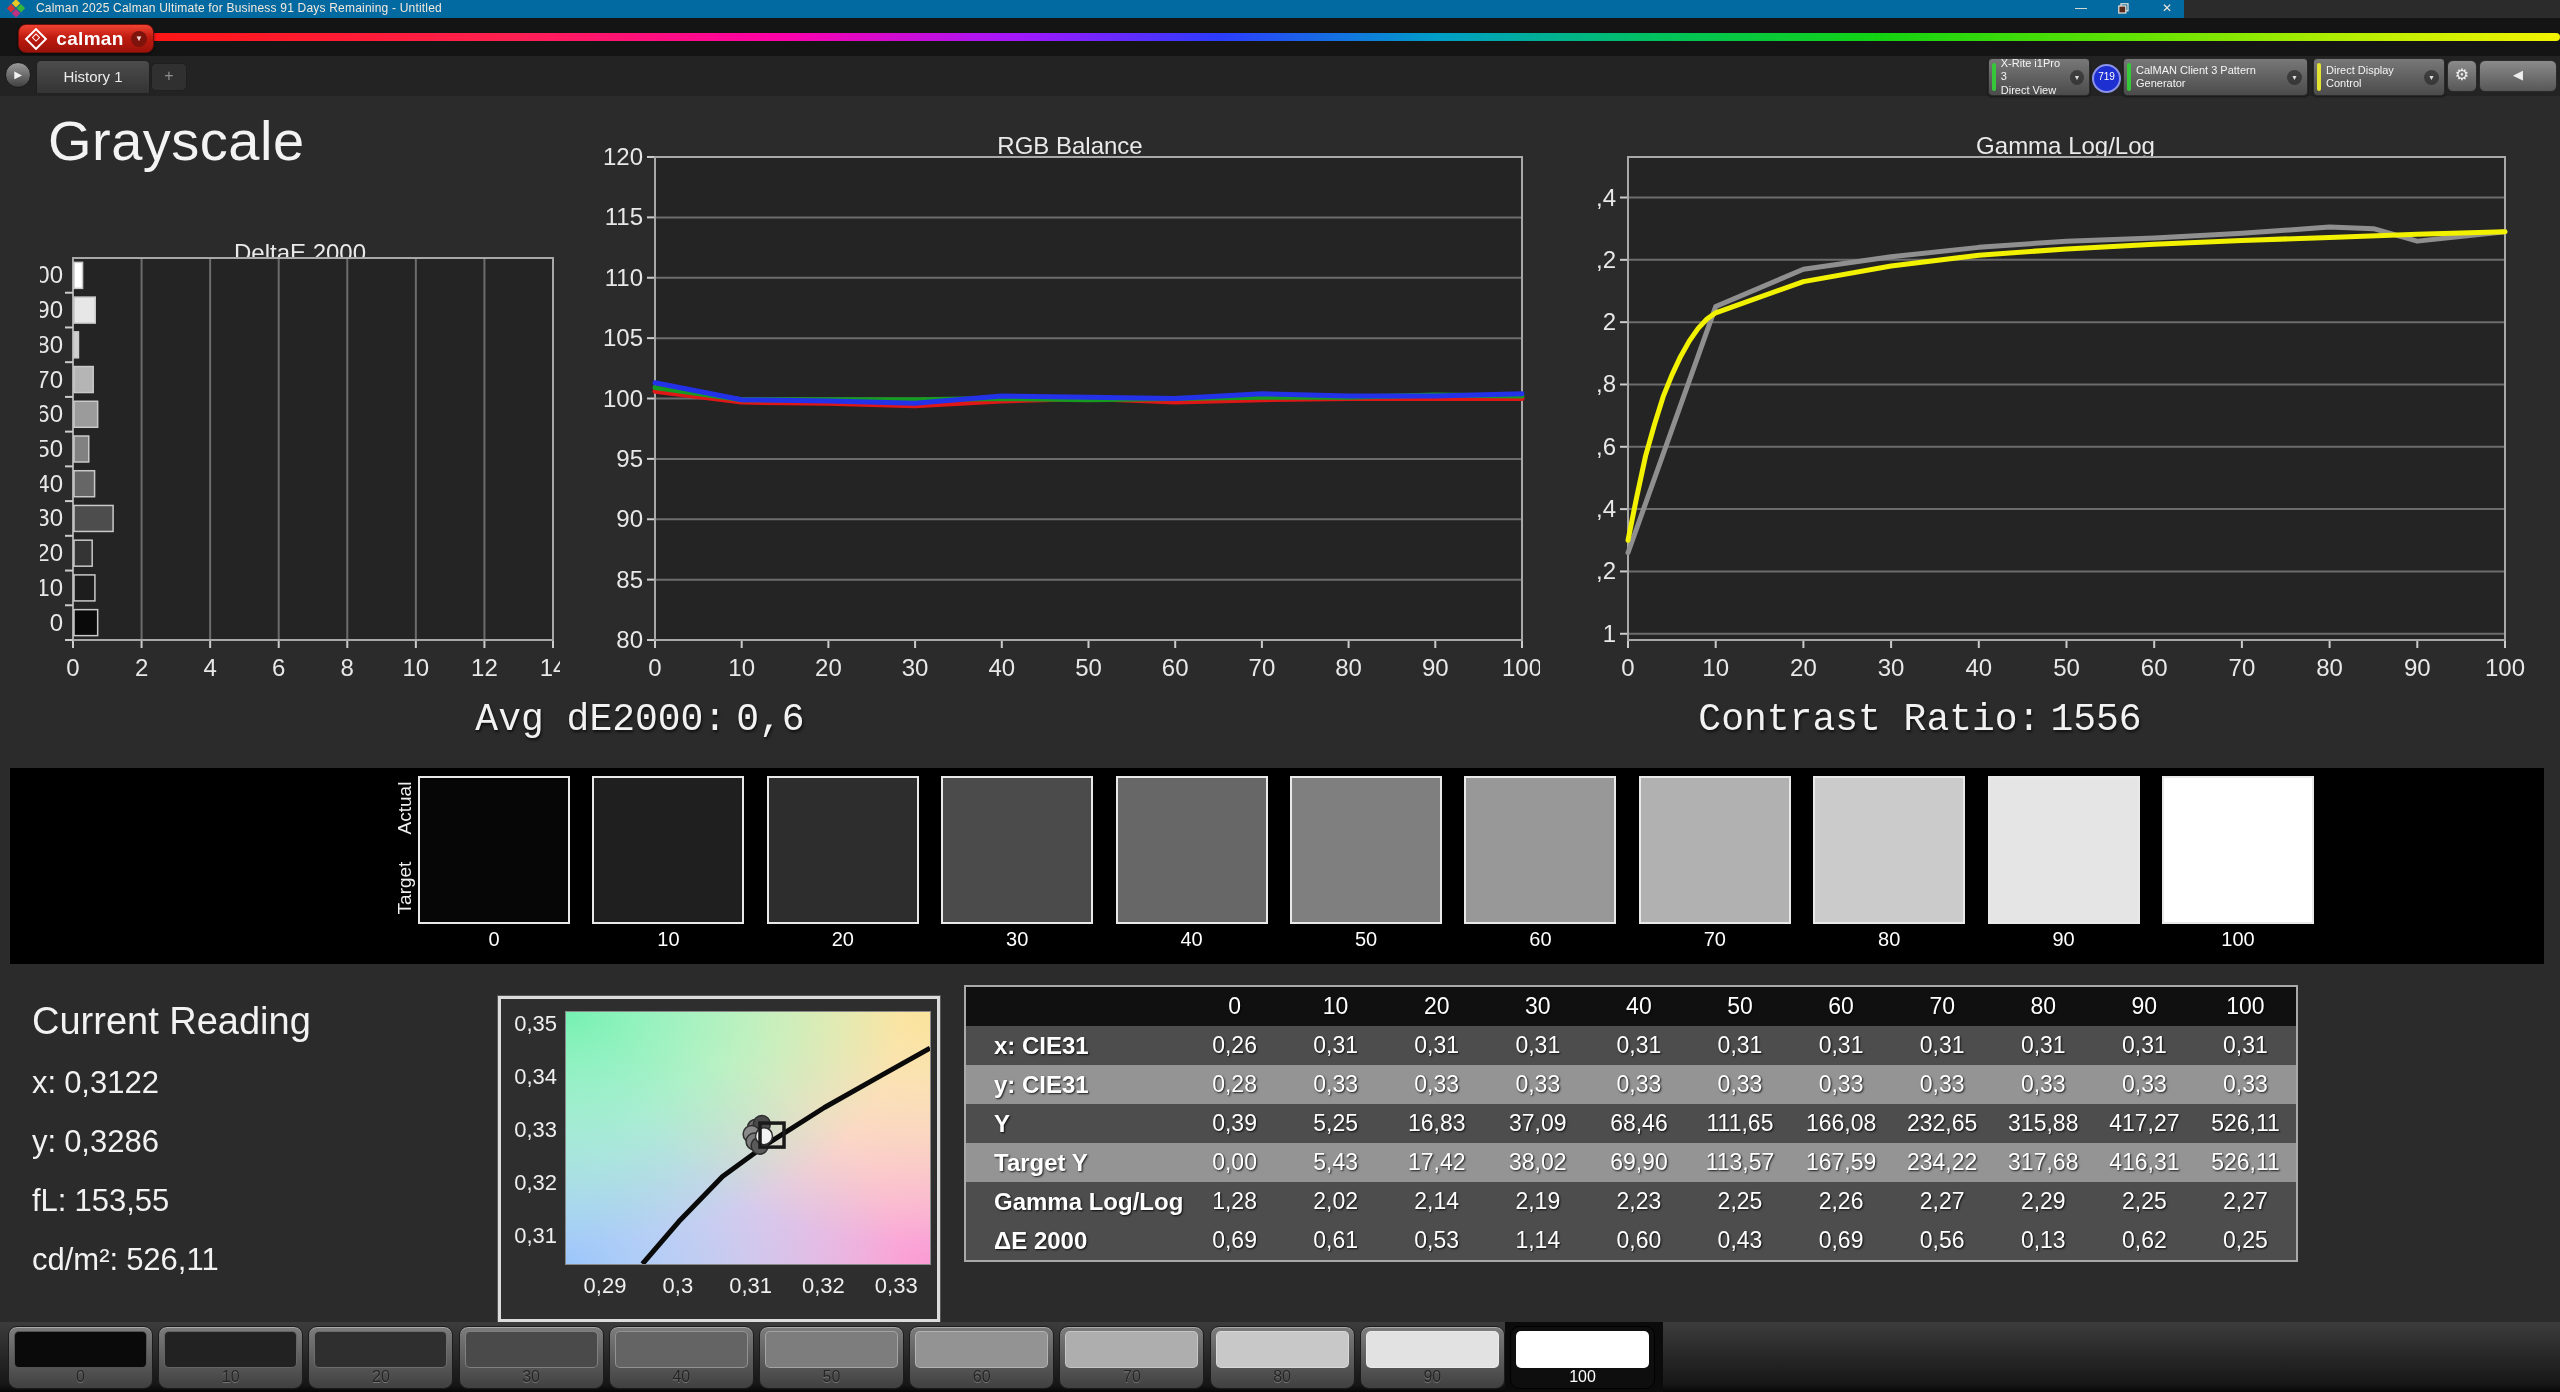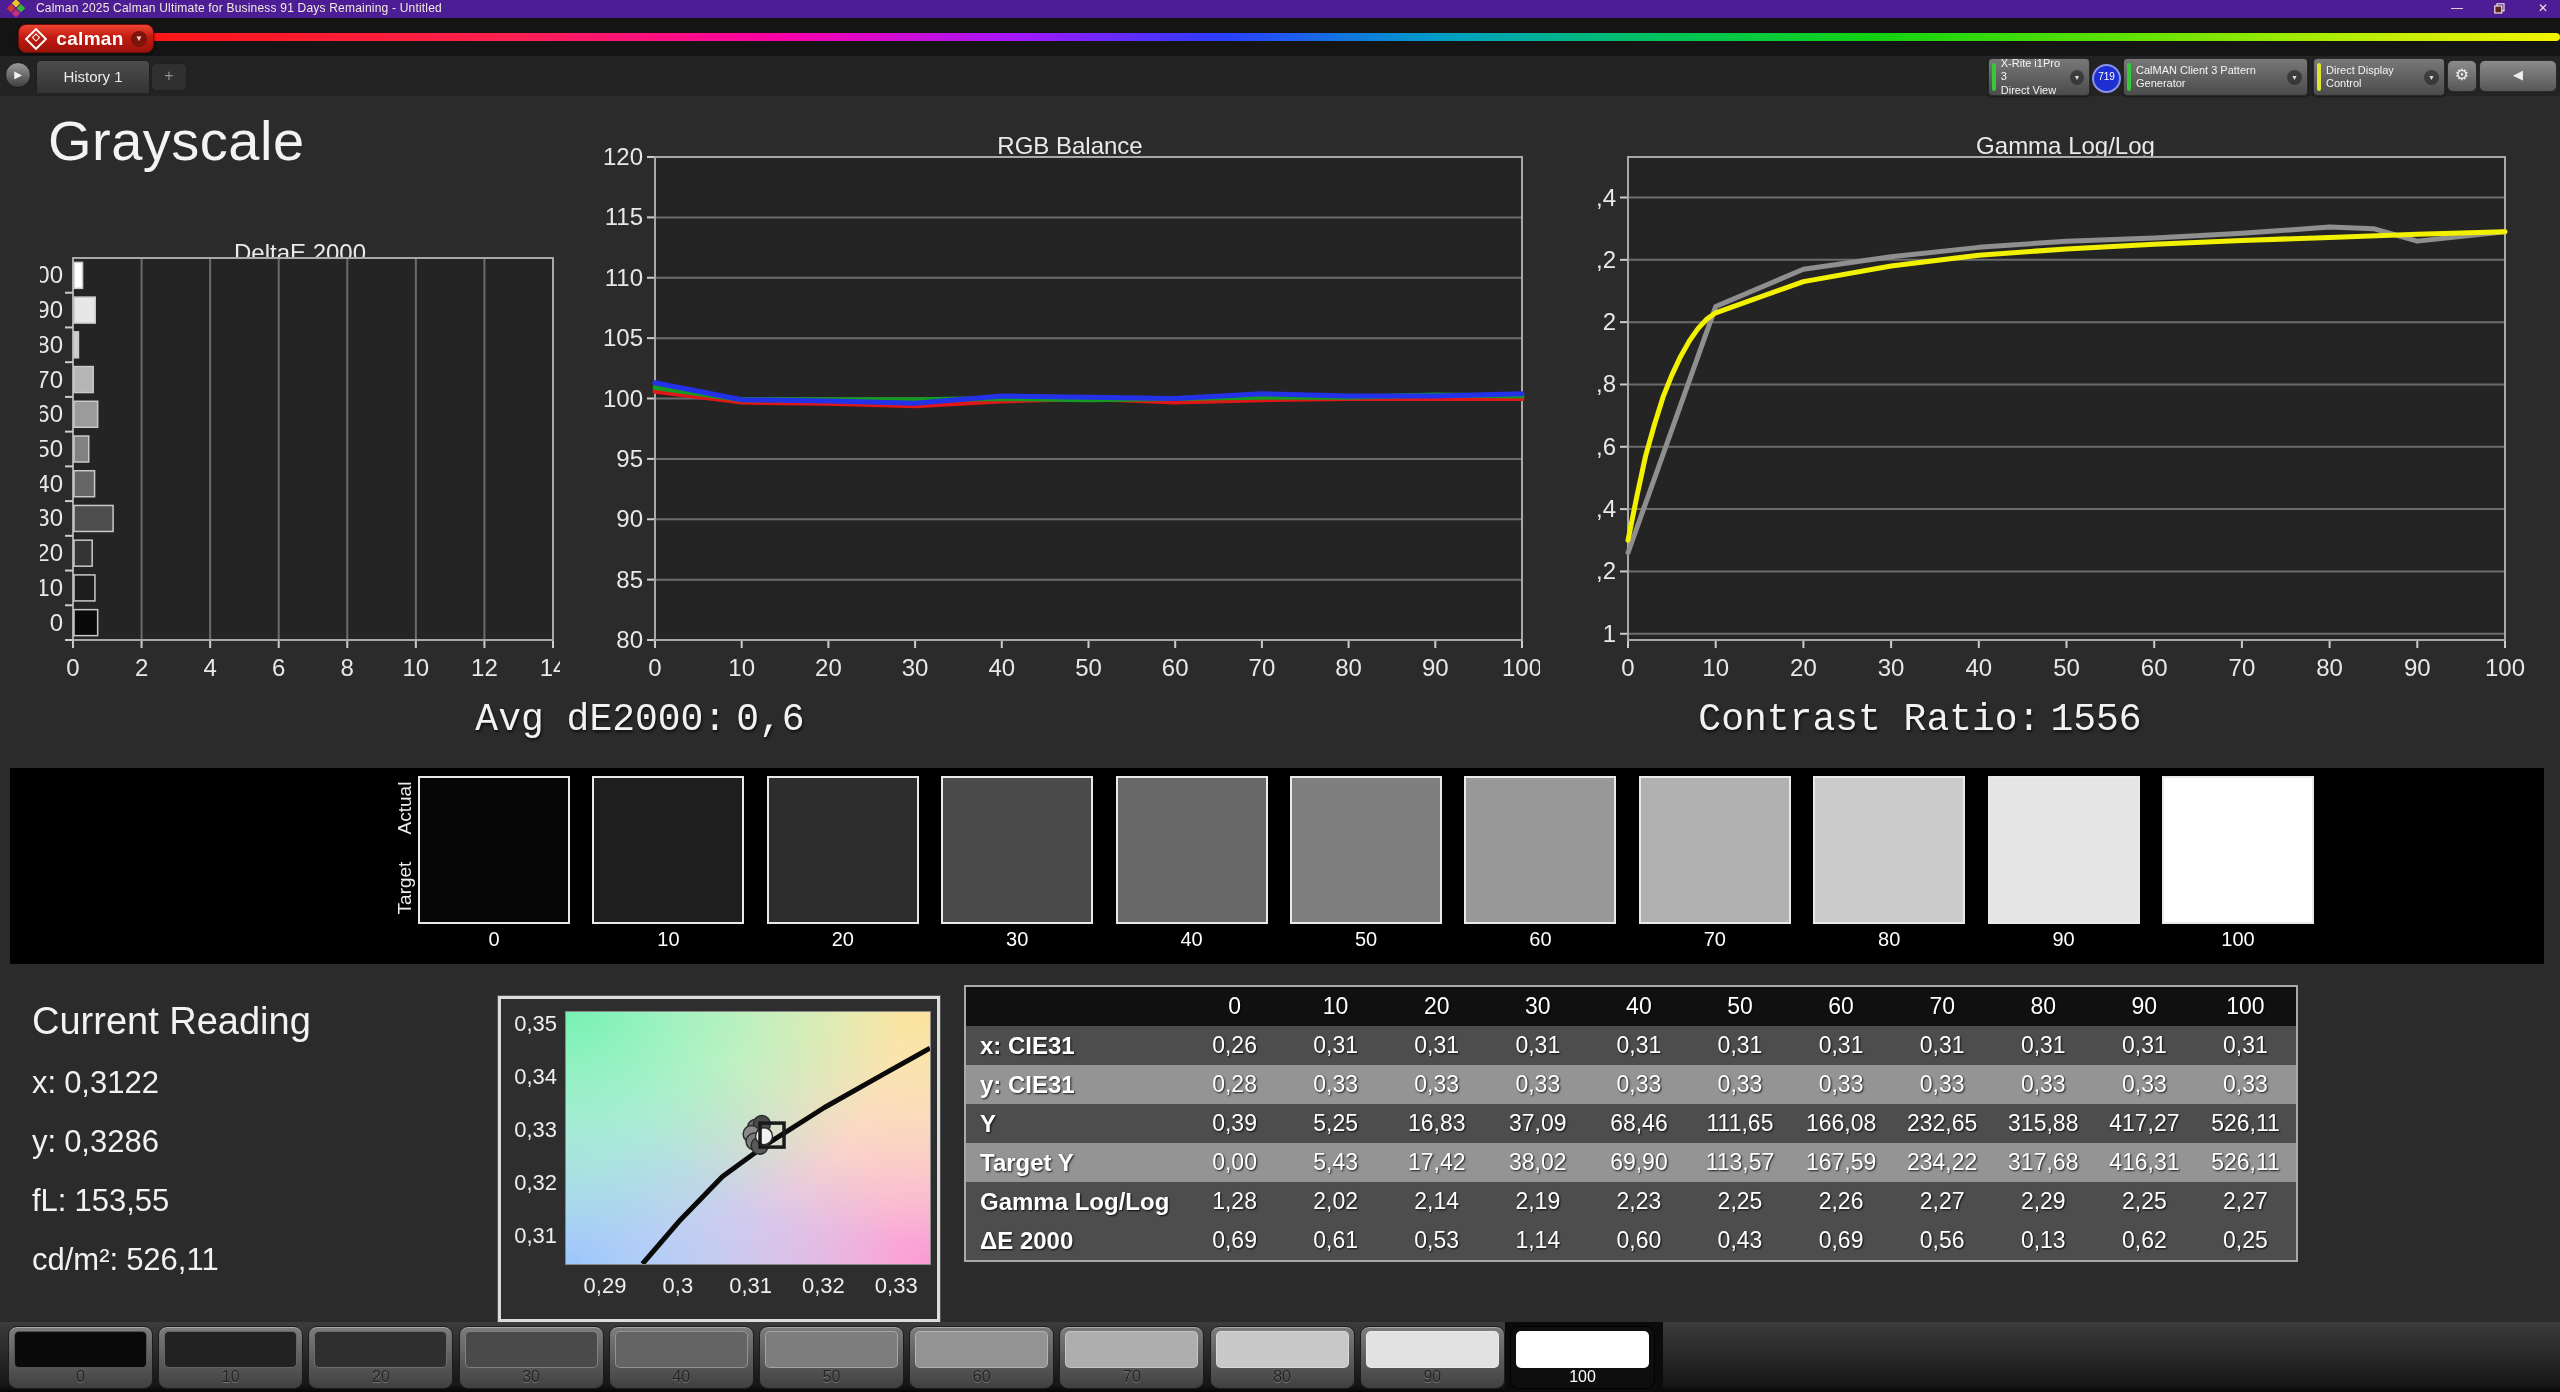--- a/index.html
+++ b/index.html
@@ -1,19 +1,19 @@
 <!DOCTYPE html>
 <html><head>
 <meta charset="utf-8">
 <style>
   html,body{margin:0;padding:0;width:2560px;height:1392px;overflow:hidden;background:#2b2b2b;
     font-family:"Liberation Sans",sans-serif;-webkit-font-smoothing:antialiased;}
   .abs{position:absolute;}
   
-  #titlebar{left:0;top:0;width:2560px;height:18px;background:#4c1d95;color:#f3e9dc;font-size:12px;}
+  #titlebar{left:0;top:0;width:2184px;height:18px;background:#0369a1;color:#f3e9dc;font-size:12px;}
   #titlebar .ttl{position:absolute;left:36px;top:1px;letter-spacing:.2px;}
   .win-ctl{position:absolute;top:0;width:30px;height:18px;text-align:center;color:#efe5d8;font-size:12px;line-height:16px;cursor:default;}
   #logo-mark{position:absolute;left:9px;top:2px;width:14px;height:14px;transform:rotate(45deg);display:grid;grid-template-columns:6px 6px;grid-template-rows:6px 6px;gap:1px;}
   #logo-mark span{display:block;}
   
   #logorow{left:0;top:18px;width:2560px;height:38px;background:#141414;}
   #rainbow{left:120px;top:15px;width:2440px;height:8px;border-radius:4px;
     background:linear-gradient(90deg,#ff1510 0%,#ff2050 16%,#ff00a8 27%,#a018ff 37%,#2c3cff 45%,#009ec8 54%,#00c25e 63%,#12d312 72%,#66e300 83%,#c2ef00 93%,#f2f200 100%);}
   #calman-pill{left:18px;top:6px;width:122px;height:27px;border-radius:8px;border:1px solid #70100a;
     background:linear-gradient(180deg,#f04432,#c01b10 45%,#9c120a);display:flex;align-items:center;padding:0 6px;box-shadow:0 1px 3px rgba(0,0,0,.6);}
@@ -67,21 +67,21 @@
       #fbfbf2;}
   .cie-ylab{position:absolute;width:56px;text-align:right;color:#efefef;font-size:22px;}
   .cie-xlab{position:absolute;top:274px;width:70px;text-align:center;color:#efefef;font-size:22px;}
   
   #dtable{left:964px;top:985px;width:1330px;border:2px solid #a9a9a9;background:#3c3c3c;}
   .trow{display:grid;grid-template-columns:218px repeat(11,1fr);height:39px;align-items:center;}
   .trow.hdr{background:#101010;}
   .trow.dark{background:#4d4d4d;}
   .trow.lite{background:#949494;}
   .tcell{text-align:center;color:#fff;font-size:23px;text-shadow:1px 1px 2px rgba(0,0,0,.85);}
-  .tlabel{text-align:left;padding-left:14px;font-weight:bold;font-size:24px;color:#fff;text-shadow:1px 1px 2px rgba(0,0,0,.85);}
+  .tlabel{text-align:left;padding-left:28px;font-weight:bold;font-size:24px;color:#fff;text-shadow:1px 1px 2px rgba(0,0,0,.85);}
   
   #bottombar{left:0;top:1322px;width:2560px;height:70px;background:linear-gradient(180deg,#3c3c3c,#161616 90%,#060606);}
   #sel-backdrop{position:absolute;top:0;height:70px;background:#0b0b0b;}
   .bbtn{position:absolute;top:4px;width:143px;height:61px;border-radius:9px;border:1px solid #1c1c1c;
     background:linear-gradient(180deg,#7d7d7d,#404040);box-shadow:inset 0 1px 0 rgba(255,255,255,.35);}
   .bbtn .patch{position:absolute;left:5px;right:5px;top:4px;height:35px;border-radius:5px;border:1px solid rgba(255,255,255,.3);}
   .bbtn .blabel{position:absolute;bottom:2px;width:100%;text-align:center;font-size:16px;color:#242424;text-shadow:0 1px 0 rgba(255,255,255,.25);}
   .bbtn.sel{background:#0e0e0e;border-color:#000;box-shadow:none;}
   .bbtn.sel .blabel{color:#fff;text-shadow:none;}
 </style>

